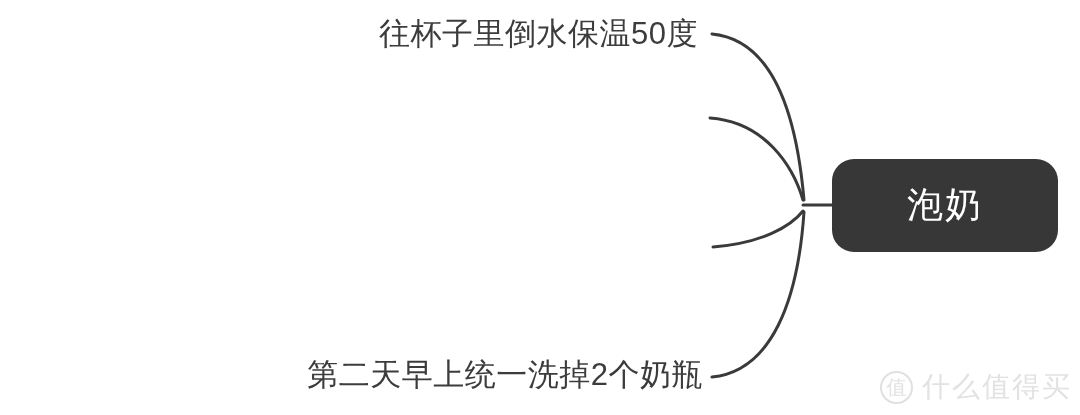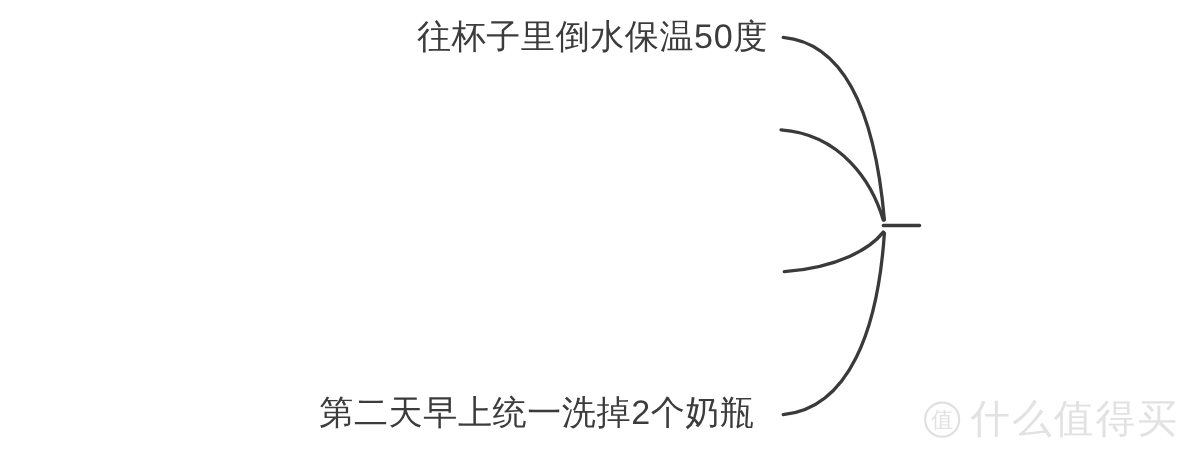--- a/index.html
+++ b/index.html
@@ -42,21 +42,21 @@
   .branch.b1 { top: 17px;  right: 382px; }
   .branch.b2 { top: 99px;  right: 380px; }
   .branch.b3 {
     top: 184px;
     left: 20px;
     width: 700px;
     white-space: normal;
     line-height: 45px;
     text-align: left;
   }
-  .branch.b4 { top: 358px; right: 394px; }
+  .branch.b4 { top: 358px; right: 377px; }
   .root-node {
     position: absolute;
     left: 832px;
     top: 159px;
     width: 226px;
     height: 93px;
     background: #373737;
     border-radius: 22px;
     display: flex;
     align-items: center;
@@ -81,21 +81,21 @@
     height: 29px;
     border: 2px solid #e0e0e0;
     border-radius: 50%;
     display: flex;
     align-items: center;
     justify-content: center;
     font-size: 20px;
     line-height: 1;
   }
   .watermark .wm-text {
-    font-size: 36px;
+    font-size: 28px;
     letter-spacing: 2px;
     white-space: nowrap;
   }
 </style>
 </head>
 <body>
 
 <div id="canvas">
 
   <svg id="connectors" viewBox="0 0 1080 415" xmlns="http://www.w3.org/2000/svg">
@@ -105,19 +105,22 @@
     <path d="M712,377 C772,371 798,300 804,212" stroke="#3a3a3a"></path>
     <path d="M803,205 L836,205" stroke="#3a3a3a"></path>
   </svg>
 
   <div class="branch b1 align-right">往杯子里倒水保温50度</div>
 
 
 
   <div class="branch b4 align-right">第二天早上统一洗掉2个奶瓶</div>
 
+  <div class="root-node">
+    <span class="root-label">泡奶</span>
+  </div>
 
   <div class="watermark">
     <span class="logo-circle">值</span>
     <span class="wm-text">什么值得买</span>
   </div>
 
 </div>
 
 </body></html>

